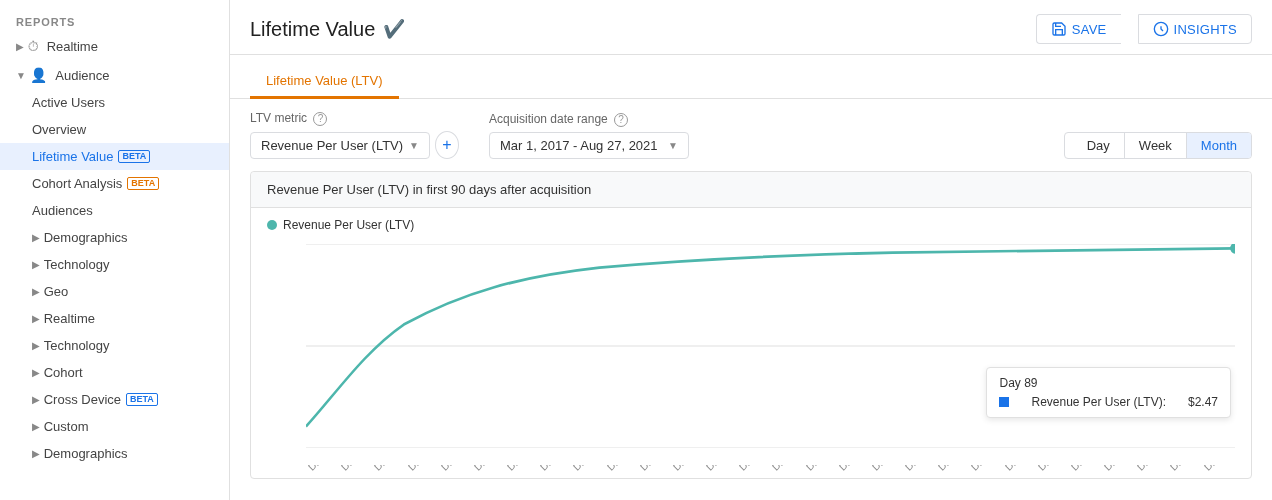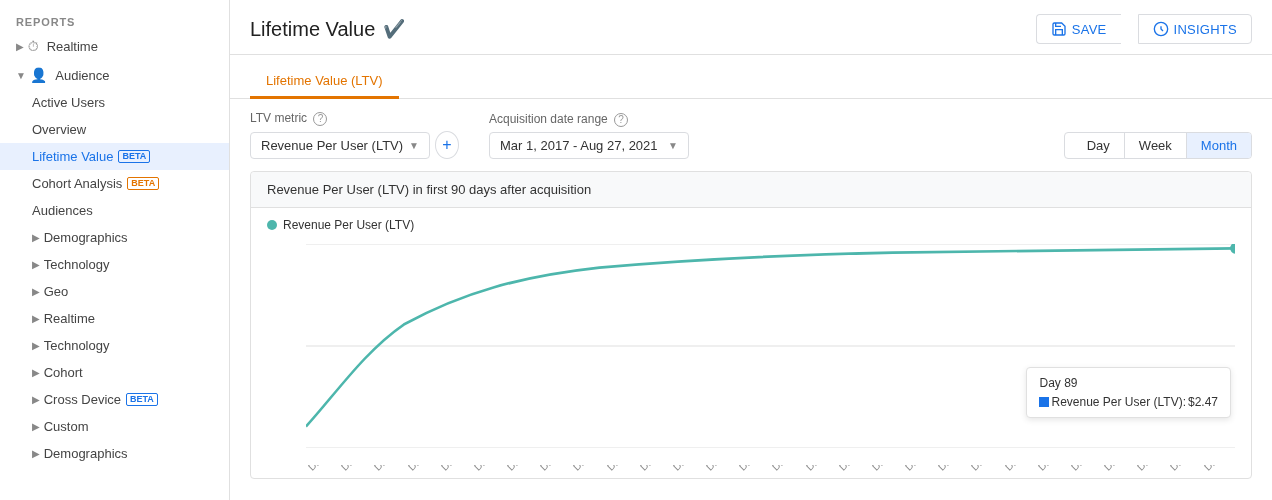--- a/index.html
+++ b/index.html
@@ -295,21 +295,21 @@
       box-shadow: 0 2px 6px rgba(0,0,0,0.1);
       min-width: 200px;
     }
     .tooltip-day {
       font-weight: 500;
       margin-bottom: 5px;
     }
     .tooltip-row {
       display: flex;
       align-items: center;
-      gap: 2px;
+      gap: 22px;
     }
     .tooltip-square {
       width: 10px;
       height: 10px;
       background: #1a73e8;
     }
     .x-axis-labels {
       position: absolute;
       bottom: 0;
       left: 55px;

